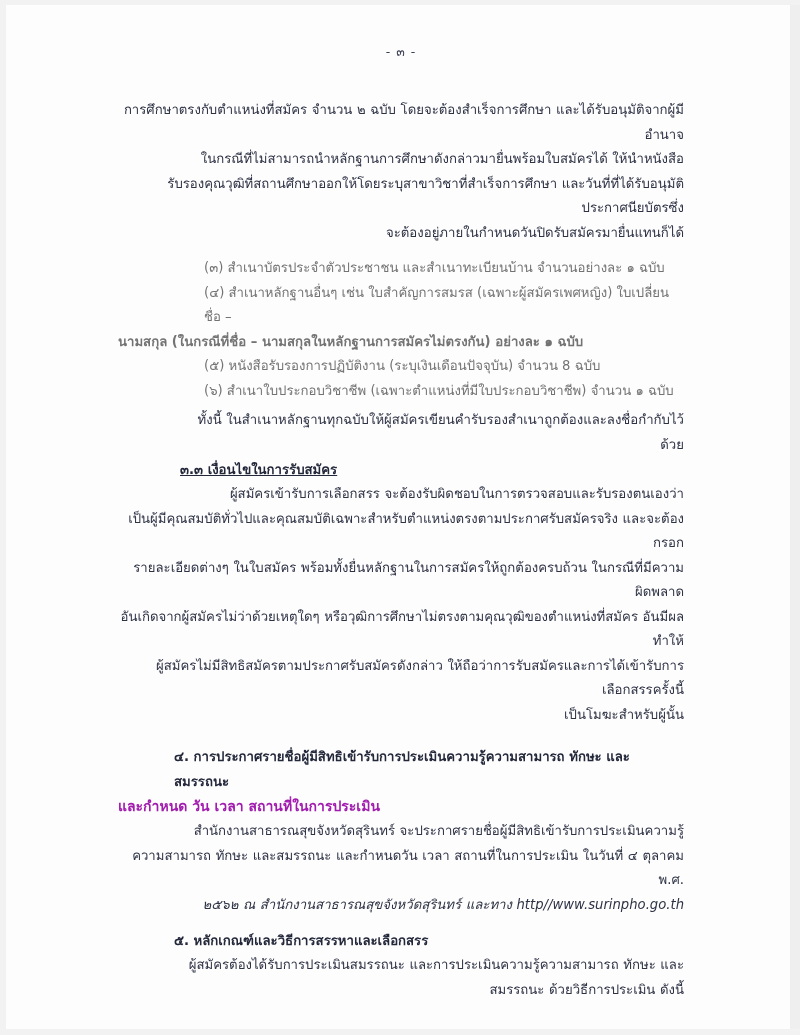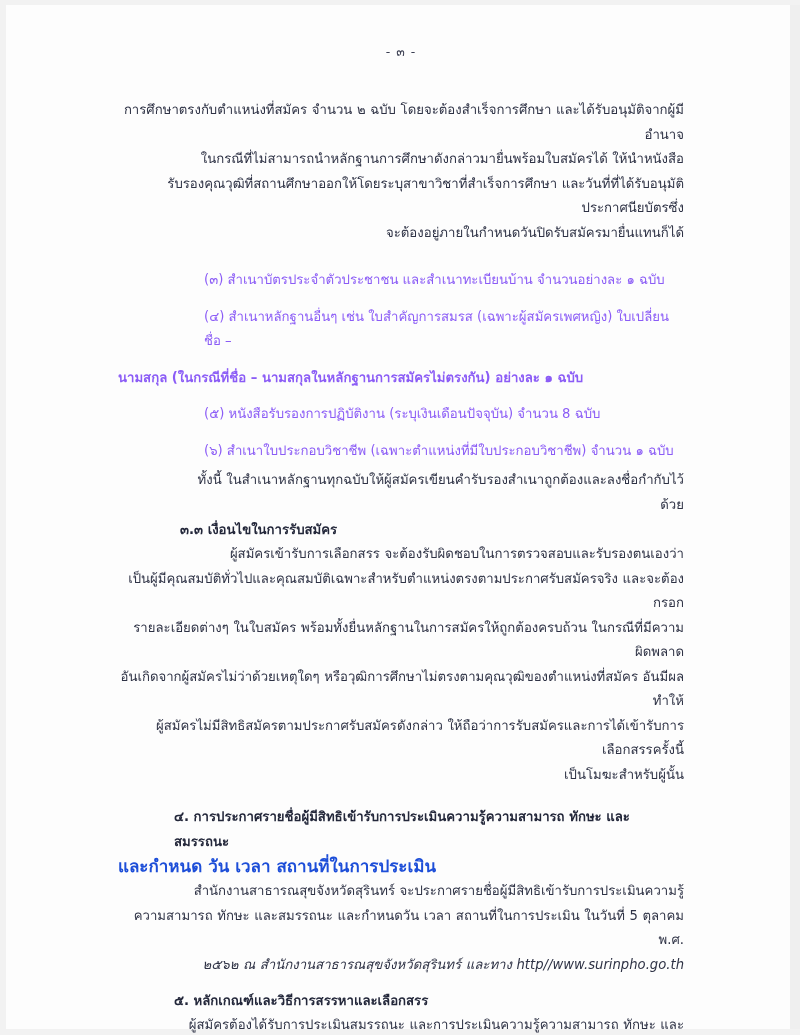--- a/index.html
+++ b/index.html
@@ -57,45 +57,45 @@
     margin: 0 0 0 0;
     word-spacing: 0.4px;
   }
   .para + .para { margin-top: 0px; }
 
   .indent-1 { text-indent: 56px; }
 
   .list-line {
     font-size: 13.2px;
     line-height: 24.5px;
-    color: #8b5cf6;
+    color: #737373;
     padding-left: 86px;
-    margin-top: 12px;
   }
   .list-line.wrap {
     padding-left: 0px;
     font-weight: bold;
   }
 
   .heading {
     font-size: 13.2px;
     line-height: 25px;
     color: #23273a;
     font-weight: bold;
   }
   .heading.sub {
     padding-left: 62px;
+    text-decoration: underline;
   }
   .heading.num {
     padding-left: 56px;
   }
   .heading-cont {
-    font-size: 17px;
+    font-size: 14px;
     line-height: 25px;
-    color: #1d4ed8;
+    color: #a21caf;
     font-weight: bold;
   }
 
   .gap-sm { height: 5px; }
   .gap-md { height: 11px; }
   .gap-lg { height: 17px; }
 
   .url { white-space: nowrap; font-style: italic; }
 </style>
 </head>
@@ -138,21 +138,21 @@
     <div class="para">อันเกิดจากผู้สมัครไม่ว่าด้วยเหตุใดๆ หรือวุฒิการศึกษาไม่ตรงตามคุณวุฒิของตำแหน่งที่สมัคร อันมีผลทำให้</div>
     <div class="para">ผู้สมัครไม่มีสิทธิสมัครตามประกาศรับสมัครดังกล่าว ให้ถือว่าการรับสมัครและการได้เข้ารับการเลือกสรรครั้งนี้</div>
     <div class="para">เป็นโมฆะสำหรับผู้นั้น</div>
 
     <div class="gap-lg"></div>
 
     <div class="heading num">๔. การประกาศรายชื่อผู้มีสิทธิเข้ารับการประเมินความรู้ความสามารถ ทักษะ  และสมรรถนะ</div>
     <div class="heading-cont">และกำหนด วัน  เวลา  สถานที่ในการประเมิน</div>
 
     <div class="para indent-1">สำนักงานสาธารณสุขจังหวัดสุรินทร์ จะประกาศรายชื่อผู้มีสิทธิเข้ารับการประเมินความรู้</div>
-    <div class="para">ความสามารถ ทักษะ  และสมรรถนะ  และกำหนดวัน เวลา  สถานที่ในการประเมิน  ในวันที่ 5 ตุลาคม  พ.ศ.</div>
+    <div class="para">ความสามารถ ทักษะ  และสมรรถนะ  และกำหนดวัน เวลา  สถานที่ในการประเมิน  ในวันที่ ๔ ตุลาคม  พ.ศ.</div>
     <div class="para url">๒๕๖๒  ณ  สำนักงานสาธารณสุขจังหวัดสุรินทร์  และทาง  http//www.surinpho.go.th</div>
 
     <div class="gap-md"></div>
 
     <div class="heading num">๕. หลักเกณฑ์และวิธีการสรรหาและเลือกสรร</div>
     <div class="para indent-1">ผู้สมัครต้องได้รับการประเมินสมรรถนะ และการประเมินความรู้ความสามารถ ทักษะ และ</div>
     <div class="para">สมรรถนะ  ด้วยวิธีการประเมิน  ดังนี้</div>
 
   </div>
 </div>

